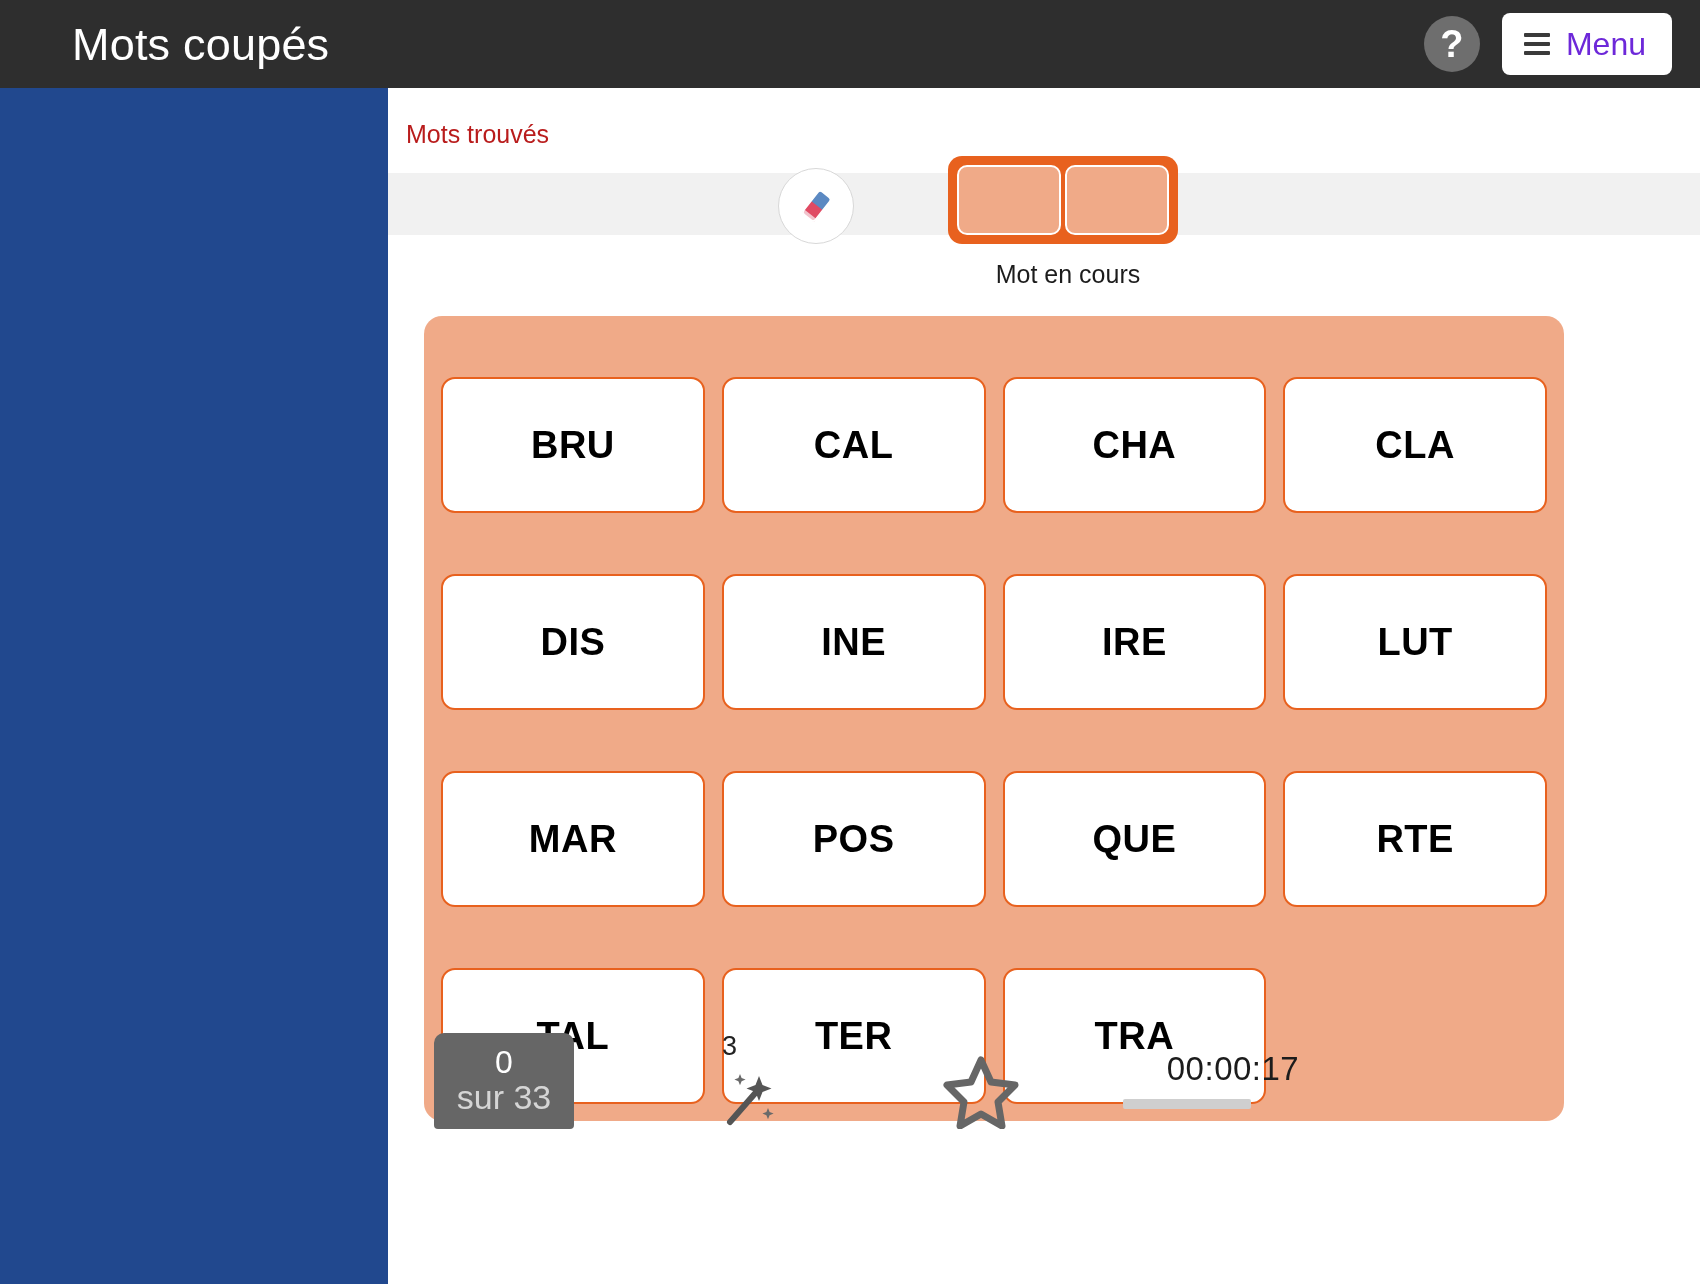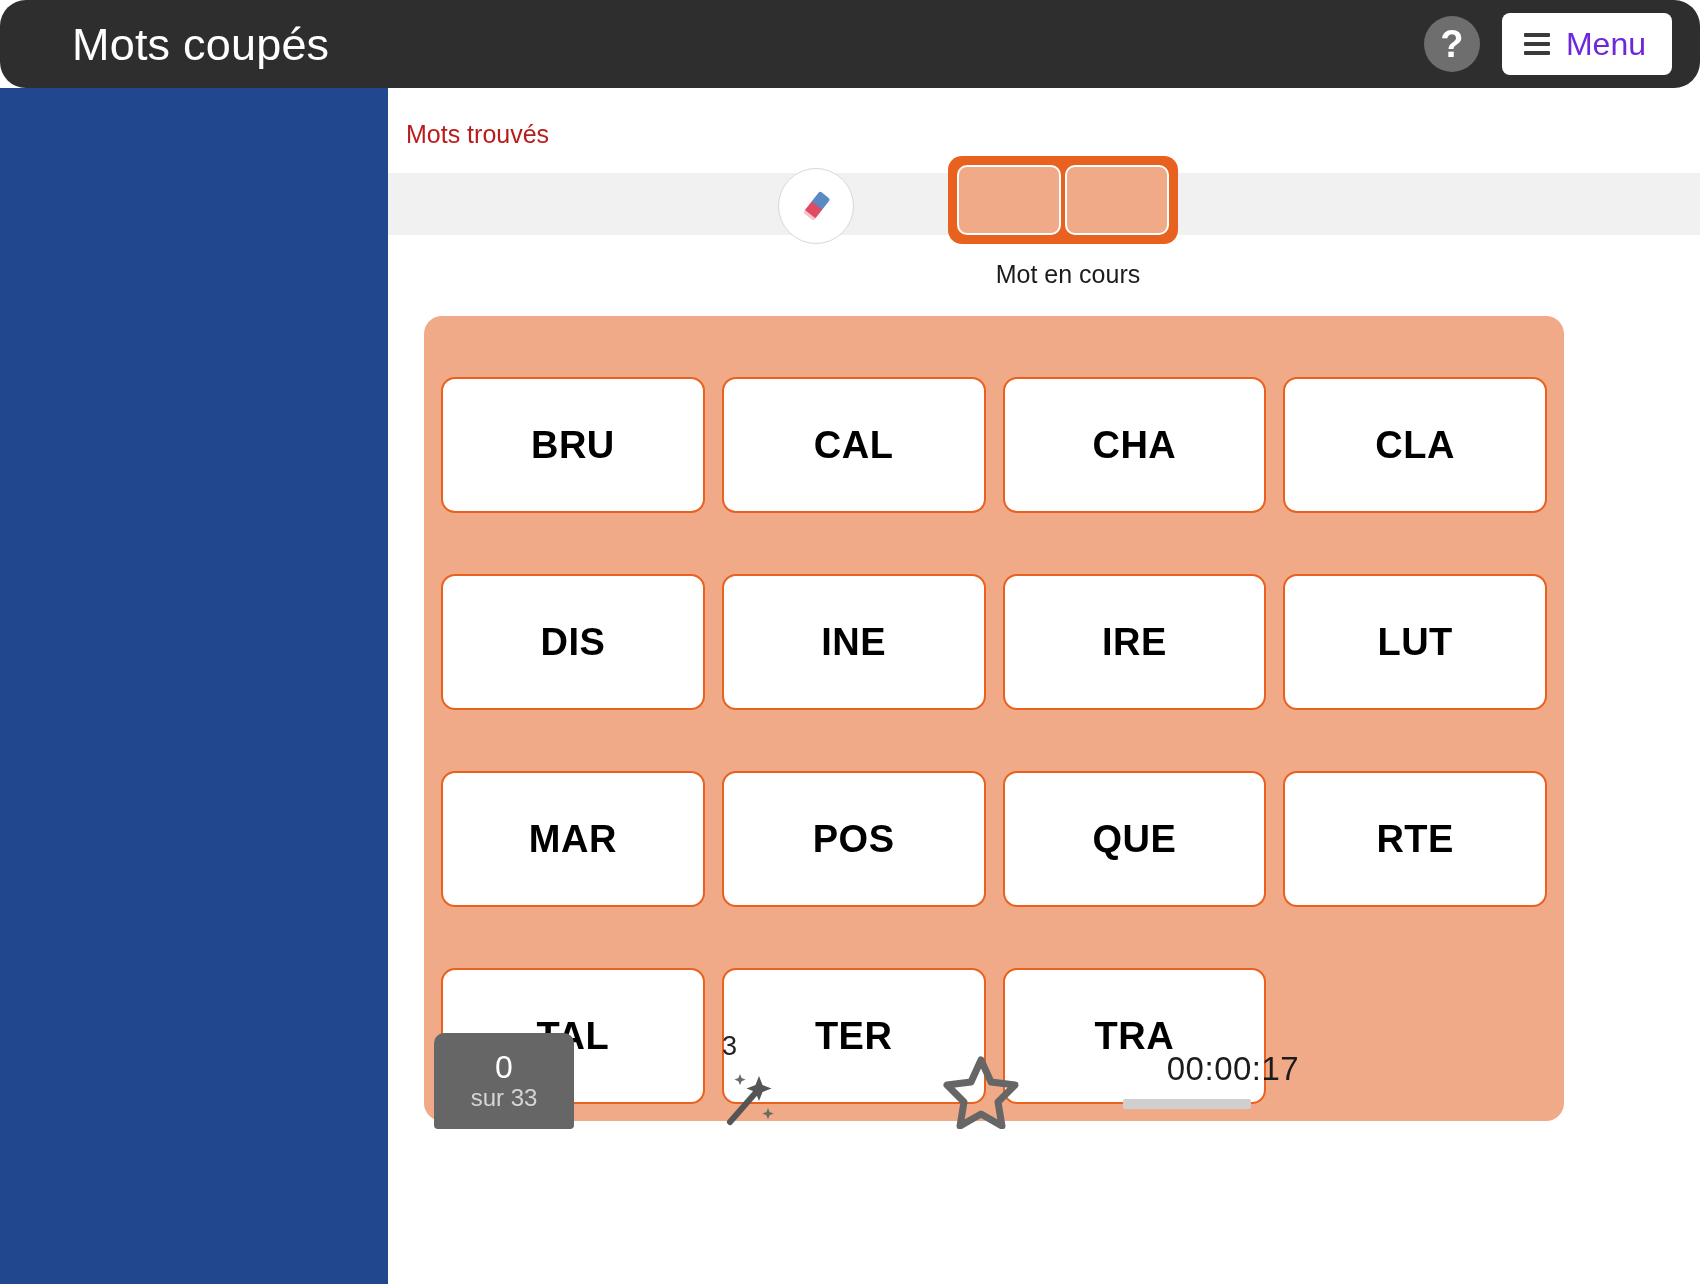--- a/index.html
+++ b/index.html
@@ -14,21 +14,20 @@
 
   
   .topbar {
     position: absolute;
     top: 0; left: 0;
     width: 1700px;
     height: 88px;
     background: #2e2e2e;
     display: flex;
     align-items: center;
-    border-radius: 26px;
   }
   .app-title {
     color: #ffffff;
     font-size: 45px;
     font-weight: 400;
     margin-left: 72px;
     letter-spacing: 0.2px;
     line-height: 1;
   }
   .topbar-right {
@@ -219,21 +218,21 @@
     align-items: center;
     justify-content: center;
     color: #ffffff;
     cursor: pointer;
   }
   .score-badge .score-current {
     font-size: 32px;
     line-height: 1.05;
   }
   .score-badge .score-total {
-    font-size: 24px;
+    font-size: 34px;
     color: #d5d5d5;
     line-height: 1.1;
   }
 
   .hint-group {
     position: absolute;
     left: 330px;
     top: 0;
     width: 110px;
     cursor: pointer;

